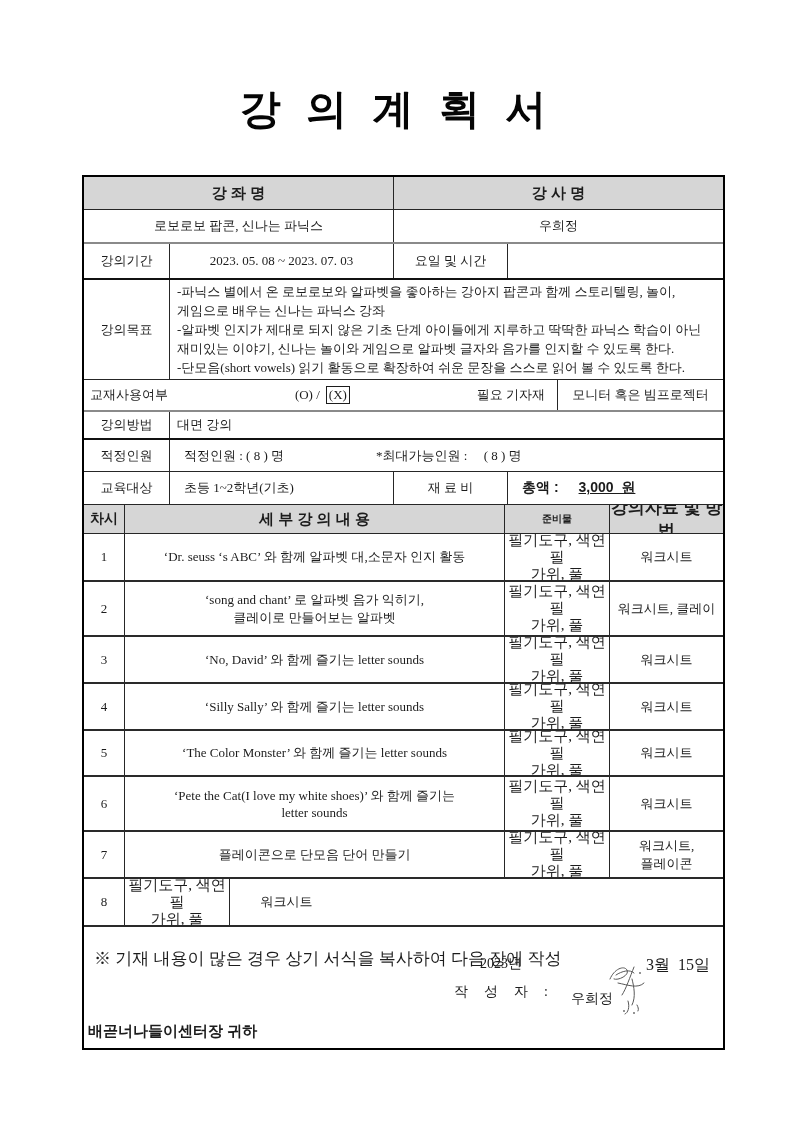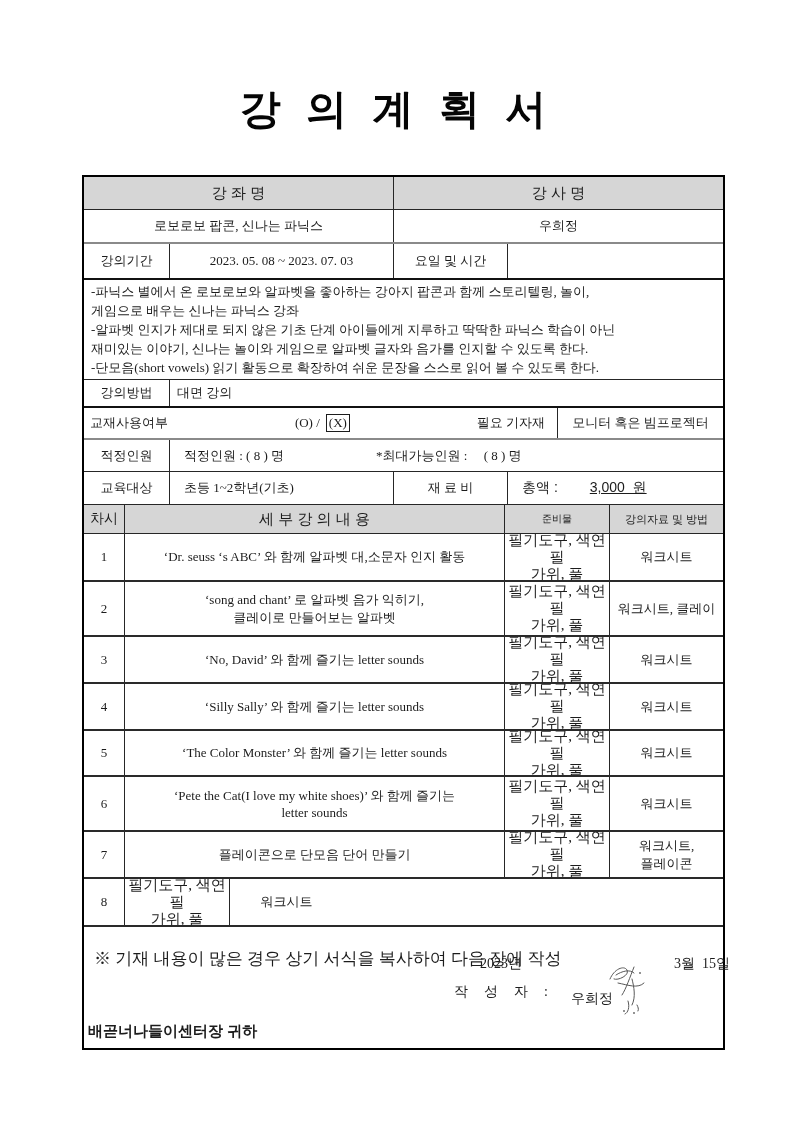--- a/index.html
+++ b/index.html
@@ -13,28 +13,28 @@
         background:#fff;font-size:13px;}
   .t-row{display:flex;border-bottom:1px solid #262626;box-sizing:border-box;flex:0 0 auto;}
   .t-row.thick-gray{border-bottom:2px solid #8a8a8a;}
   .t-row.thick{border-bottom:2px solid #111;}
   .t-row.sched{border-bottom:2px solid #2a2a2a;}
   .cell{box-sizing:border-box;border-right:1px solid #262626;display:flex;
         align-items:center;justify-content:center;text-align:center;overflow:hidden;}
   .cell.last{border-right:none;}
   .cell.left{justify-content:flex-start;text-align:left;}
   .gray{background:#d6d6d6;}
-  .bold{font-weight:normal;font-family:"Liberation Sans","DejaVu Sans",sans-serif;}
+  .bold{font-weight:bold;font-family:"Liberation Sans","DejaVu Sans",sans-serif;}
   .hdr{font-size:15px;}
   .pre{white-space:pre-line;}
   .prewrap{white-space:pre;}
   .obj-text{padding:3px 7px;line-height:19px;font-size:13px;}
   .small{font-size:15px;line-height:17px;}
   .xbox{display:inline-block;border:1px solid #1c1c1c;padding:0 2px;margin-left:6px;}
-  .fee-val{text-decoration:underline;margin-left:32px;}
+  .fee-val{text-decoration:underline;margin-left:20px;}
   .bottom-cell{position:relative;flex:1 1 auto;box-sizing:border-box;}
   .abs{position:absolute;}
   .addressee{font-weight:bold;font-size:15px;font-family:"Liberation Sans","DejaVu Sans",sans-serif;}
   .sig{position:absolute;left:520px;top:34px;}
 </style>
 </head>
 <body>
 
 <div class="page">
 
@@ -52,41 +52,42 @@
       <div class="cell last" style="width:329px">우희정</div>
     </div>
 
     <div class="t-row thick" style="height:36px">
       <div class="cell" style="width:86px">강의기간</div>
       <div class="cell" style="width:224px">2023. 05. 08 ~ 2023. 07. 03</div>
       <div class="cell" style="width:114px">요일 및 시간</div>
     </div>
 
     <div class="t-row" style="height:100px">
+      <div class="cell" style="width:86px">강의목표</div>
       <div class="cell left last obj-text pre" style="width:553px">-파닉스 별에서 온 로보로보와 알파벳을 좋아하는 강아지 팝콘과 함께 스토리텔링, 놀이,
 게임으로 배우는 신나는 파닉스 강좌
 -알파벳 인지가 제대로 되지 않은 기초 단계 아이들에게 지루하고 딱딱한 파닉스 학습이 아닌
 재미있는 이야기, 신나는 놀이와 게임으로 알파벳 글자와 음가를 인지할 수 있도록 한다.
 -단모음(short vowels)  읽기 활동으로 확장하여 쉬운 문장을 스스로 읽어 볼 수 있도록 한다.</div>
-    </div>
-
-    <div class="t-row thick" style="height:28px">
-      <div class="cell" style="width:86px">강의방법</div>
-      <div class="cell left last" style="width:553px;padding-left:7px">대면 강의</div>
     </div>
 
     <div class="t-row thick-gray" style="height:32px">
       <div class="cell" style="width:474px;justify-content:space-between;padding:0 12px 0 6px">
         <span>교재사용여부</span>
         <span>
           <span>(O) /</span><span class="xbox">(X)</span>
         </span>
         <span>필요 기자재</span>
       </div>
       <div class="cell last" style="width:165px">모니터 혹은 빔프로젝터</div>
+    </div>
+
+    <div class="t-row thick" style="height:28px">
+      <div class="cell" style="width:86px">강의방법</div>
+      <div class="cell left last" style="width:553px;padding-left:7px">대면 강의</div>
     </div>
 
     <div class="t-row" style="height:32px">
       <div class="cell" style="width:86px">적정인원</div>
       <div class="cell left last" style="width:553px;padding-left:14px">
         <span>적정인원 :  ( 8 ) 명</span>
         <span class="prewrap" style="margin-left:92px">*최대가능인원 :     ( 8 ) 명</span>
       </div>
     </div>
 
@@ -97,21 +98,21 @@
       <div class="cell left last bold" style="width:215px;padding-left:14px;font-size:14px">
         <span>총액 :</span>
         <span class="fee-val prewrap">3,000  원</span>
       </div>
     </div>
 
     <div class="t-row" style="height:29px">
       <div class="cell gray bold" style="width:41px;font-size:14px">차시</div>
       <div class="cell gray bold hdr" style="width:380px">세 부 강 의 내 용</div>
       <div class="cell gray bold" style="width:105px;font-size:10px">준비물</div>
-      <div class="cell gray bold last" style="width:113px;font-size:11px">강의자료 및 방법</div>
+      <div class="cell gray bold last" style="width:113px;font-size:17px">강의자료 및 방법</div>
     </div>
 
     <div class="t-row sched" style="height:48px">
       <div class="cell" style="width:41px">1</div>
       <div class="cell pre" style="width:380px">‘Dr. seuss ‘s ABC’ 와 함께 알파벳 대,소문자 인지 활동</div>
       <div class="cell pre small" style="width:105px">필기도구, 색연필
 가위, 풀</div>
       <div class="cell pre last" style="width:113px">워크시트</div>
     </div>
     <div class="t-row sched" style="height:55px">
@@ -162,21 +163,21 @@
     <div class="t-row sched" style="height:48px">
       <div class="cell" style="width:41px">8</div>
       <div class="cell pre small" style="width:105px">필기도구, 색연필
 가위, 풀</div>
       <div class="cell pre last" style="width:113px">워크시트</div>
     </div>
 
     <div class="bottom-cell">
       <div class="abs" style="left:10px;top:20px;font-size:17px">※ 기재 내용이 많은 경우 상기 서식을 복사하여 다음 장에 작성</div>
       <div class="abs" style="left:396px;top:28px;font-size:14px">2023년</div>
-      <div class="abs prewrap" style="left:590px;top:28px;font-size:14px">3월  15일</div>
+      <div class="abs prewrap" style="left:562px;top:28px;font-size:16px">3월  15일</div>
       <div class="abs prewrap" style="left:370px;top:56px;font-size:14px;letter-spacing:3px">작  성  자  :</div>
       <div class="abs" style="left:487px;top:63px;font-size:14px">우희정</div>
       <svg class="sig" width="52" height="58" viewBox="0 0 52 58">
         <g fill="none" stroke="#3a3a3a" stroke-width="1" stroke-linecap="round" opacity="0.85">
           <path d="M6,18 C10,8 20,4 23,9 C26,14 14,20 10,18"></path>
           <path d="M12,14 C18,10 26,8 30,12"></path>
           <path d="M30,6 C26,16 22,28 18,34"></path>
           <path d="M14,22 C24,24 34,28 40,22"></path>
           <path d="M28,18 C30,26 32,36 28,44"></path>
           <path d="M24,40 C26,46 24,52 21,53"></path>

